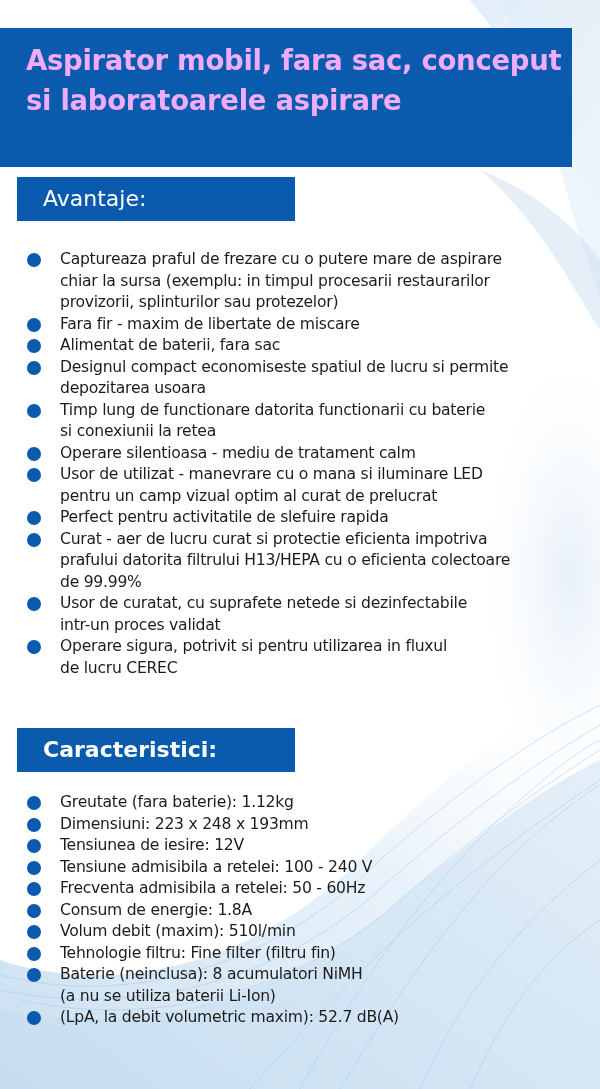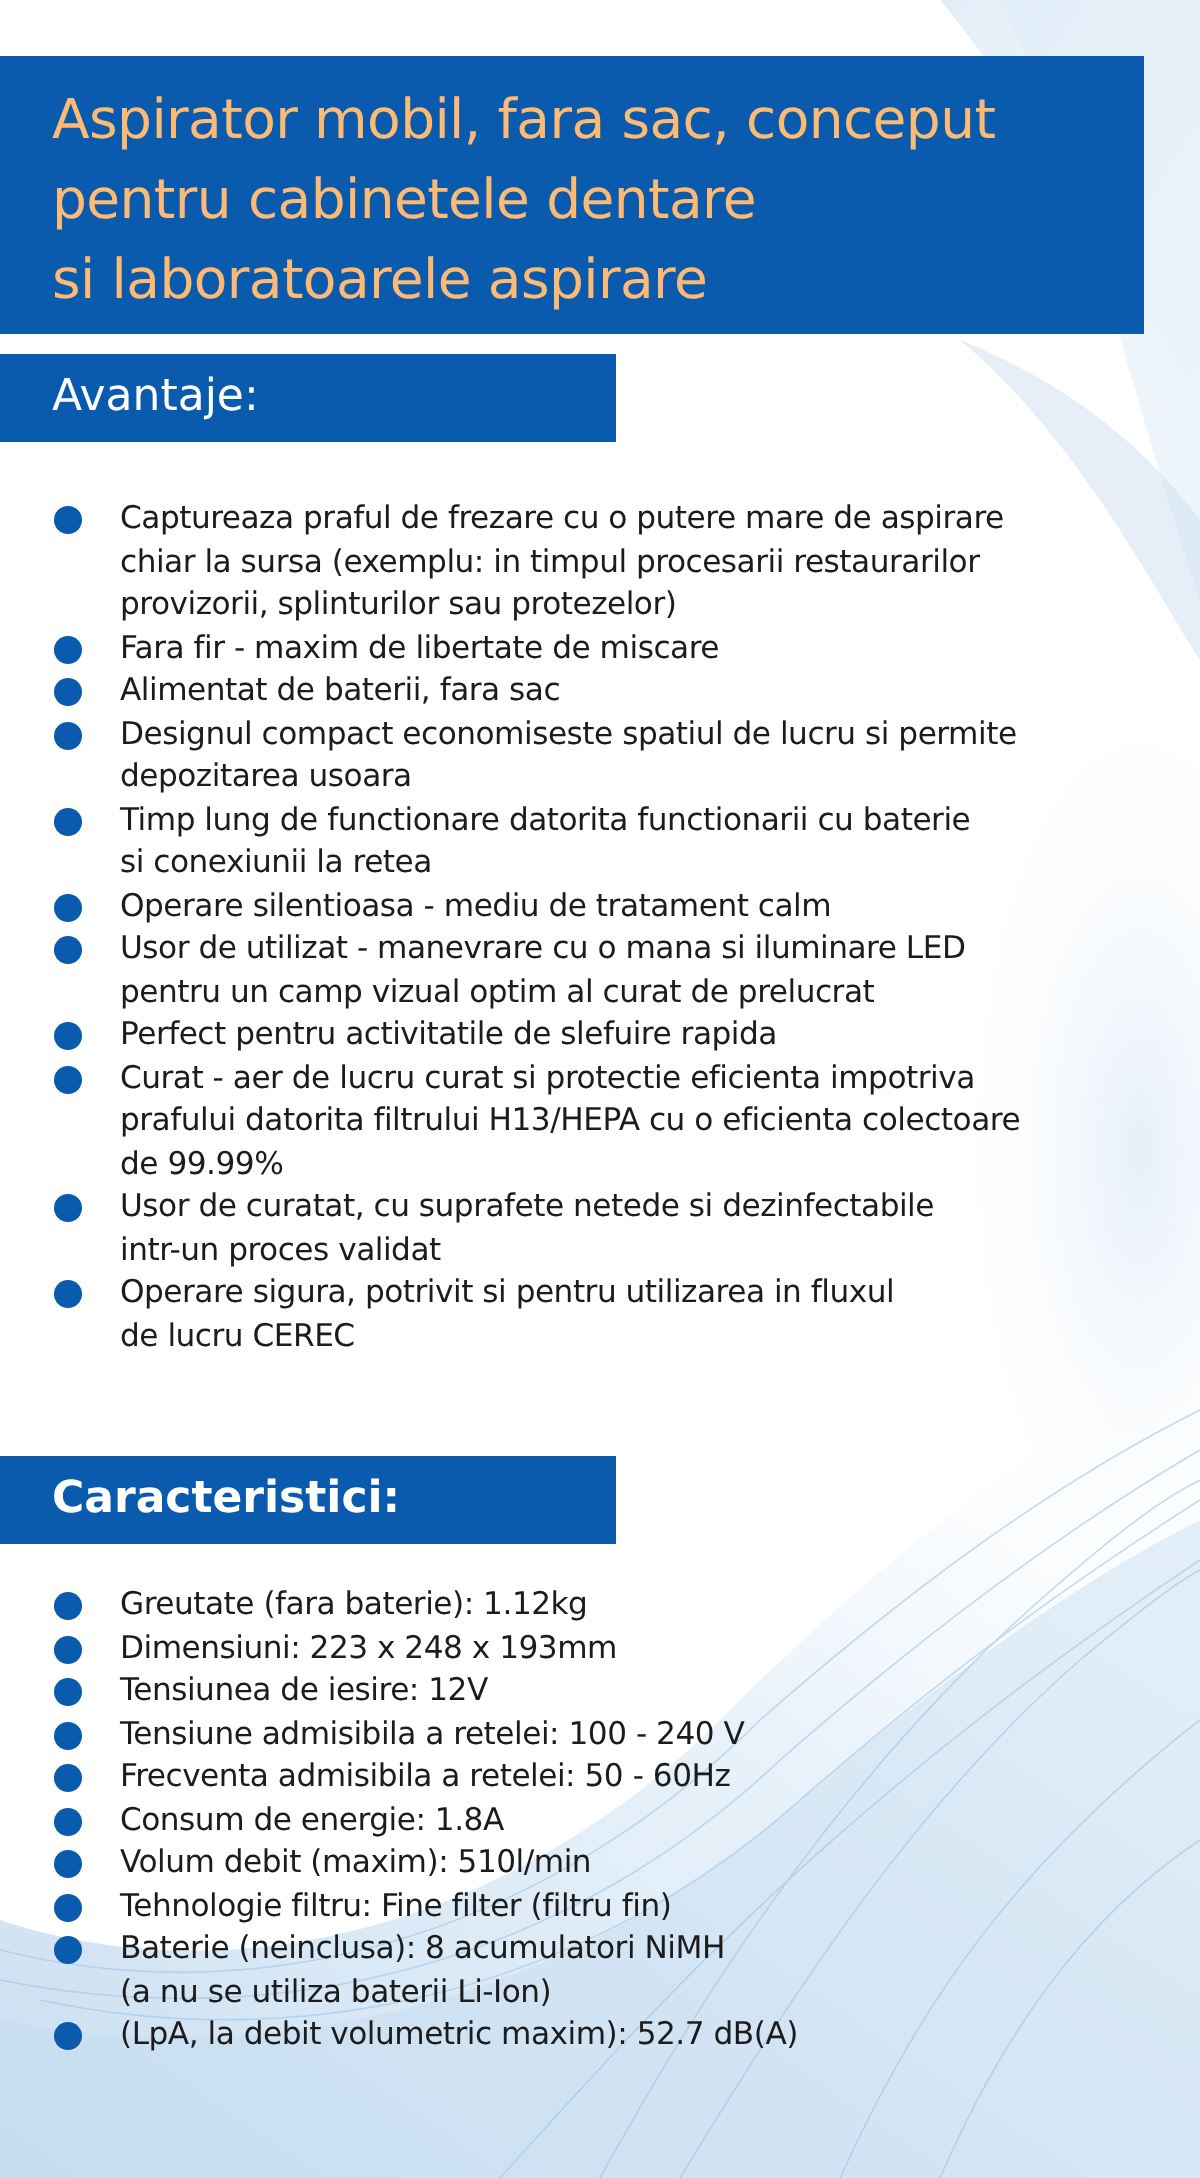--- a/index.html
+++ b/index.html
@@ -26,32 +26,32 @@
     left: 0;
     top: 28px;
     width: 572px;
     height: 139px;
     background: #0a5aad;
     z-index: 2;
     box-sizing: border-box;
     padding: 12px 0 0 26px;
   }
   .title-line {
-    color: #fdba74;
+    color: #f0abfc;
     font-size: 27.5px;
     line-height: 40px;
     letter-spacing: -0.3px;
     white-space: nowrap;
     font-family: "DejaVu Sans", sans-serif;
-    font-weight: normal;
+    font-weight: bold;
   }
   .section-box {
     position: absolute;
-    left: 0;
-    width: 308px;
+    left: 17px;
+    width: 278px;
     height: 44px;
     background: #0a5aad;
     z-index: 2;
     box-sizing: border-box;
     padding-left: 26px;
   }
   .section-label {
     color: #ffffff;
     font-size: 22px;
     line-height: 44px;
@@ -122,21 +122,20 @@
     <path d="M300 1089 C360 980 430 880 520 800 C560 765 580 750 600 740"></path>
     <path d="M340 1089 C400 990 460 900 540 830 C570 805 590 790 600 785"></path>
     <path d="M420 1089 C460 1000 510 930 600 860"></path>
     <path d="M470 1089 C500 1020 540 960 600 920"></path>
     <path d="M250 1089 C330 1000 420 900 600 780"></path>
   </g>
 </svg>
 
 <header class="title-box">
   <div class="title-line">Aspirator mobil, fara sac, conceput</div>
-  <div class="title-line">pentru cabinetele dentare</div>
   <div class="title-line">si laboratoarele aspirare</div>
 </header>
 
 <div class="section-box" style="top:177px;">
   <span class="section-label">Avantaje:</span>
 </div>
 
 <ul class="list" style="top:249px;">
   <li class="item">
       <span class="bullet"></span>

